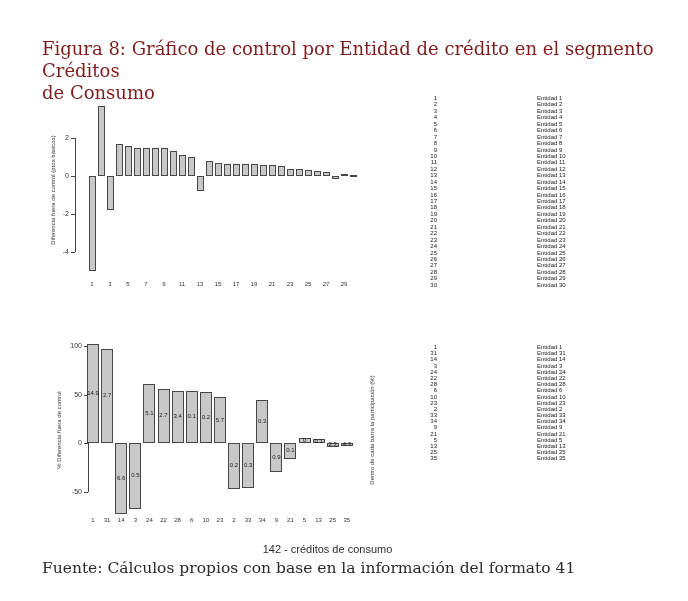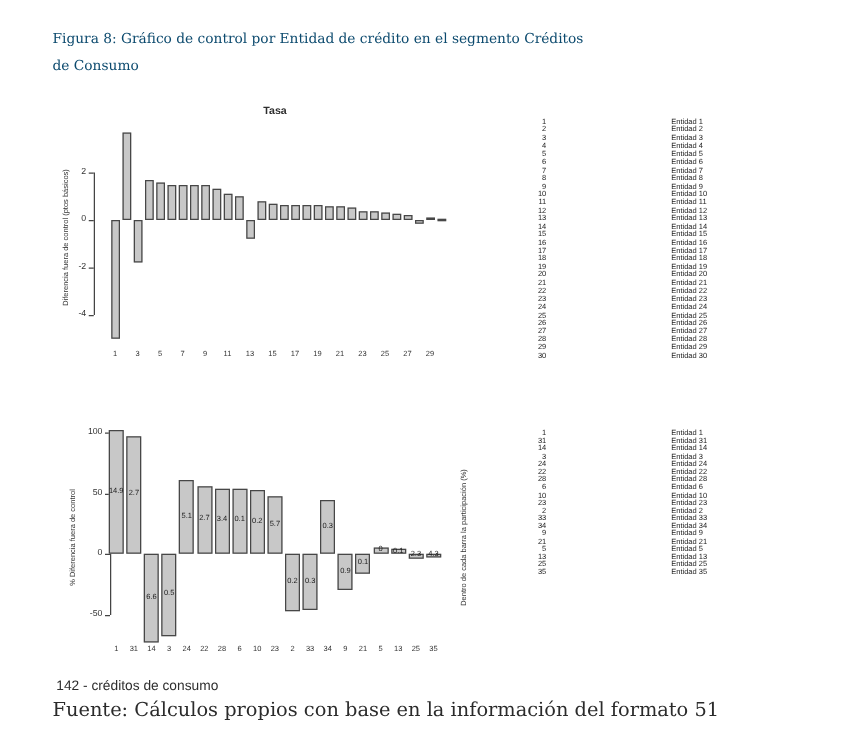--- a/index.html
+++ b/index.html
@@ -1,23 +1,23 @@
 <!DOCTYPE html>
 <html><head>
 <meta charset="utf-8">
 <style>
   html,body{margin:0;padding:0;background:#ffffff;}
   .page{position:relative;width:688px;height:601px;background:#ffffff;overflow:hidden;
         font-family:"Liberation Sans", sans-serif;color:#333;}
-  .fig-title{position:absolute;left:42px;top:20px;width:615px;
-        font-family:"DejaVu Serif", serif;font-size:11px;line-height:22px;
-        color:#0c4a6e;white-space:pre-line;}
+  .fig-title{position:absolute;left:42px;top:38px;width:615px;
+        font-family:"DejaVu Serif", serif;font-size:18px;line-height:22px;
+        color:#7f1d1d;white-space:pre-line;}
   .source{position:absolute;left:42px;top:559px;font-family:"DejaVu Serif", serif;
         font-size:15.5px;color:#2b2b2b;white-space:nowrap;}
-  .caption{position:absolute;left:45px;top:543px;width:585px;text-align:left;
+  .caption{position:absolute;left:35px;top:543px;width:585px;text-align:center;
         font-size:11px;color:#2e2e2e;}
   .chart{position:absolute;}
   .chart-title{position:absolute;font-size:8.5px;font-weight:bold;color:#2e2e2e;text-align:center;}
   .axis-line{position:absolute;width:1px;background:#444;}
   .tick-mark{position:absolute;width:4px;height:1px;background:#444;}
   .ytick-label{position:absolute;width:22px;text-align:right;font-size:7px;line-height:8px;color:#333;}
   .xtick-label{position:absolute;width:20px;margin-left:-10px;text-align:center;font-size:6px;color:#333;}
   .bar{position:absolute;background:#c8c8c8;border:1px solid #474747;box-sizing:border-box;}
   .bar-label{position:absolute;width:24px;margin-left:-12px;text-align:center;
         font-size:6px;line-height:7px;color:#1a1a1a;}
@@ -31,21 +31,20 @@
 </style>
 </head>
 <body>
 
 <div class="page">
 
   <div class="fig-title">Figura 8: Gráfico de control por Entidad de crédito en el segmento Créditos
 de Consumo</div>
 
   <div class="chart" id="tasa-chart" style="left:45px;top:83px;width:335px;height:222px;">
-    <div class="chart-title" style="left:30px;top:0px;width:290px;">Tasa</div>
     <div class="vlab-anchor" style="left:8px;top:107px;">
       <span class="vlab">Diferencia fuera de control (ptos básicos)</span>
     </div>
     <div id="tasa-plot" style="position:absolute;left:0;top:0;width:335px;height:222px;">
         <div class="axis-line" style="left: 30px; top: 55px; height: 114px;"></div>
         <div class="tick-mark" style="left: 26px; top: 55px;"></div>
         <div class="ytick-label" style="left: 2px; top: 51px;">2</div>
         <div class="tick-mark" style="left: 26px; top: 93px;"></div>
         <div class="ytick-label" style="left: 2px; top: 89px;">0</div>
         <div class="tick-mark" style="left: 26px; top: 131px;"></div>
@@ -226,15 +225,15 @@
       <div class="legend-row" style="height: 6.2px; line-height: 6.2px;"><span class="legend-num">34</span><span class="legend-lab">Entidad 34</span></div>
       <div class="legend-row" style="height: 6.2px; line-height: 6.2px;"><span class="legend-num">9</span><span class="legend-lab">Entidad 9</span></div>
       <div class="legend-row" style="height: 6.2px; line-height: 6.2px;"><span class="legend-num">21</span><span class="legend-lab">Entidad 21</span></div>
       <div class="legend-row" style="height: 6.2px; line-height: 6.2px;"><span class="legend-num">5</span><span class="legend-lab">Entidad 5</span></div>
       <div class="legend-row" style="height: 6.2px; line-height: 6.2px;"><span class="legend-num">13</span><span class="legend-lab">Entidad 13</span></div>
       <div class="legend-row" style="height: 6.2px; line-height: 6.2px;"><span class="legend-num">25</span><span class="legend-lab">Entidad 25</span></div>
       <div class="legend-row" style="height: 6.2px; line-height: 6.2px;"><span class="legend-num">35</span><span class="legend-lab">Entidad 35</span></div>
     </div>
 
   <div class="caption">142 - créditos de consumo</div>
-  <div class="source">Fuente: Cálculos propios con base en la información del formato 51</div>
+  <div class="source">Fuente: Cálculos propios con base en la información del formato 41</div>
 
 </div>
 
 </body></html>

